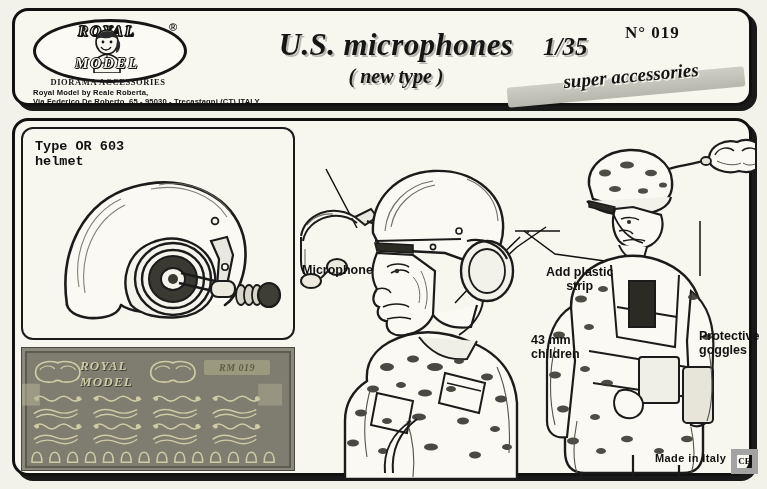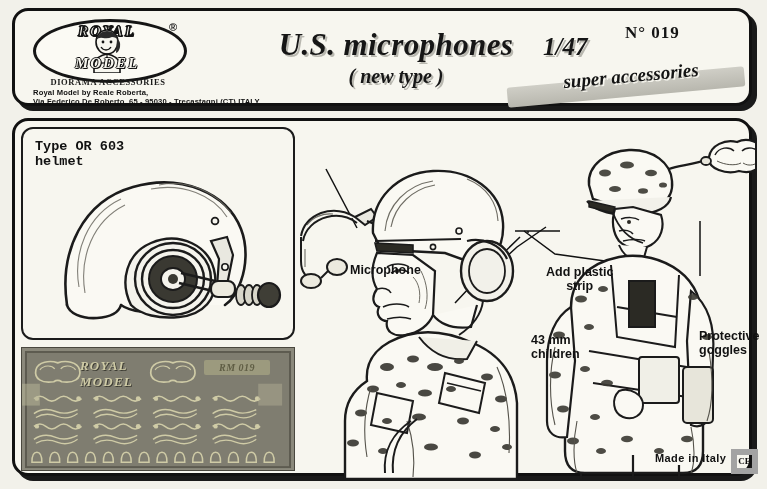--- a/index.html
+++ b/index.html
@@ -135,21 +135,21 @@
     font-family:"Liberation Serif", serif;
     text-align:center;line-height:15px;letter-spacing:.5px;
   }
   #fret-art{position:absolute;inset:0;}
 
   
   .lbl{
     position:absolute;font-size:12.5px;font-weight:bold;color:#111;
     line-height:14px;
   }
-  #lbl-microphone{left:287px;top:142px;padding-left:48px;}
+  #lbl-microphone{left:287px;top:142px;}
   #lbl-54mm{left:516px;top:212px;}
   #lbl-plastic{left:531px;top:144px;text-align:center;}
   #lbl-goggles{left:684px;top:208px;line-height:14px;}
 
   
   #scene{position:absolute;left:0;top:0;width:740px;height:358px;pointer-events:none;}
 
   
   #foot-left{
     position:absolute;left:292px;top:331px;
@@ -193,21 +193,21 @@
       <div class="logo-reg">®</div>
       <div class="logo-sub">DIORAMA ACCESSORIES</div>
       <div class="addr">
         <div>Royal Model by Reale Roberta,</div>
         <div>Via Federico De Roberto, 65 - 95030 - Trecastagni (CT) ITALY</div>
       </div>
     </div>
 
     <div id="title-main">U.S. microphones</div>
     <div id="title-sub">( new type )</div>
-    <div id="scale">1/47</div>
+    <div id="scale">1/35</div>
     <div id="partno">N° 019</div>
     <div id="super-band"></div>
     <div id="super-acc">super accessories</div>
   </div>
 
   <div class="panel" id="body-panel">
 
     <div id="helmet-panel">
       <div id="helmet-label">
         <div>Type OR 603</div>

